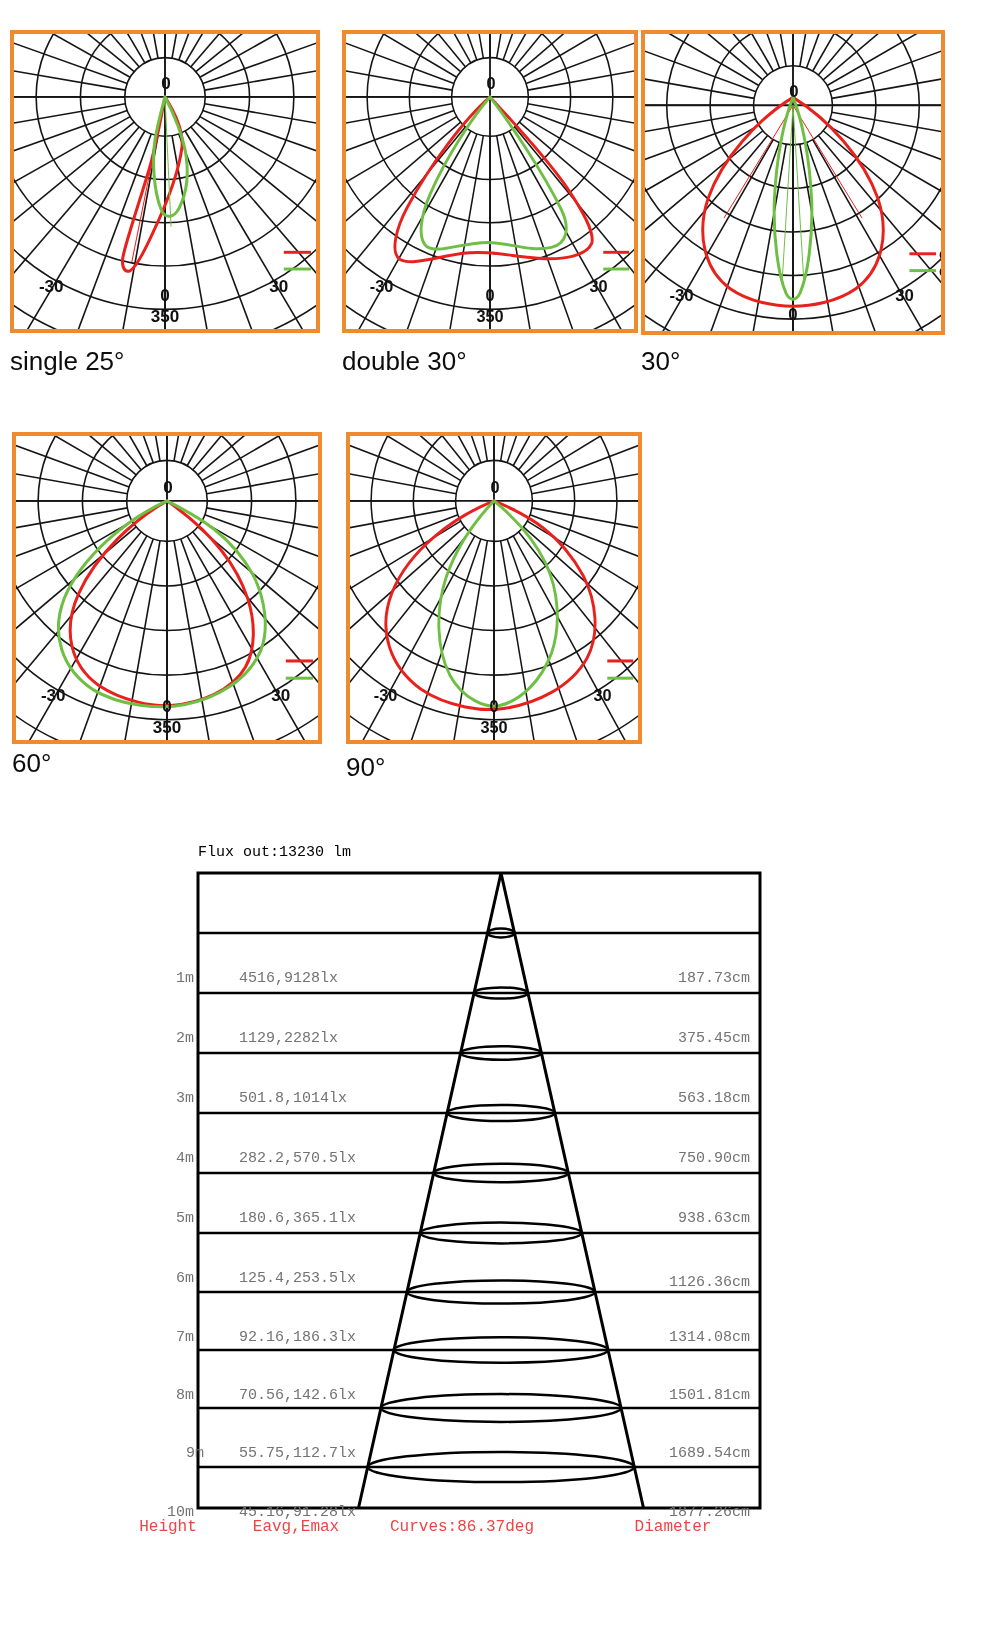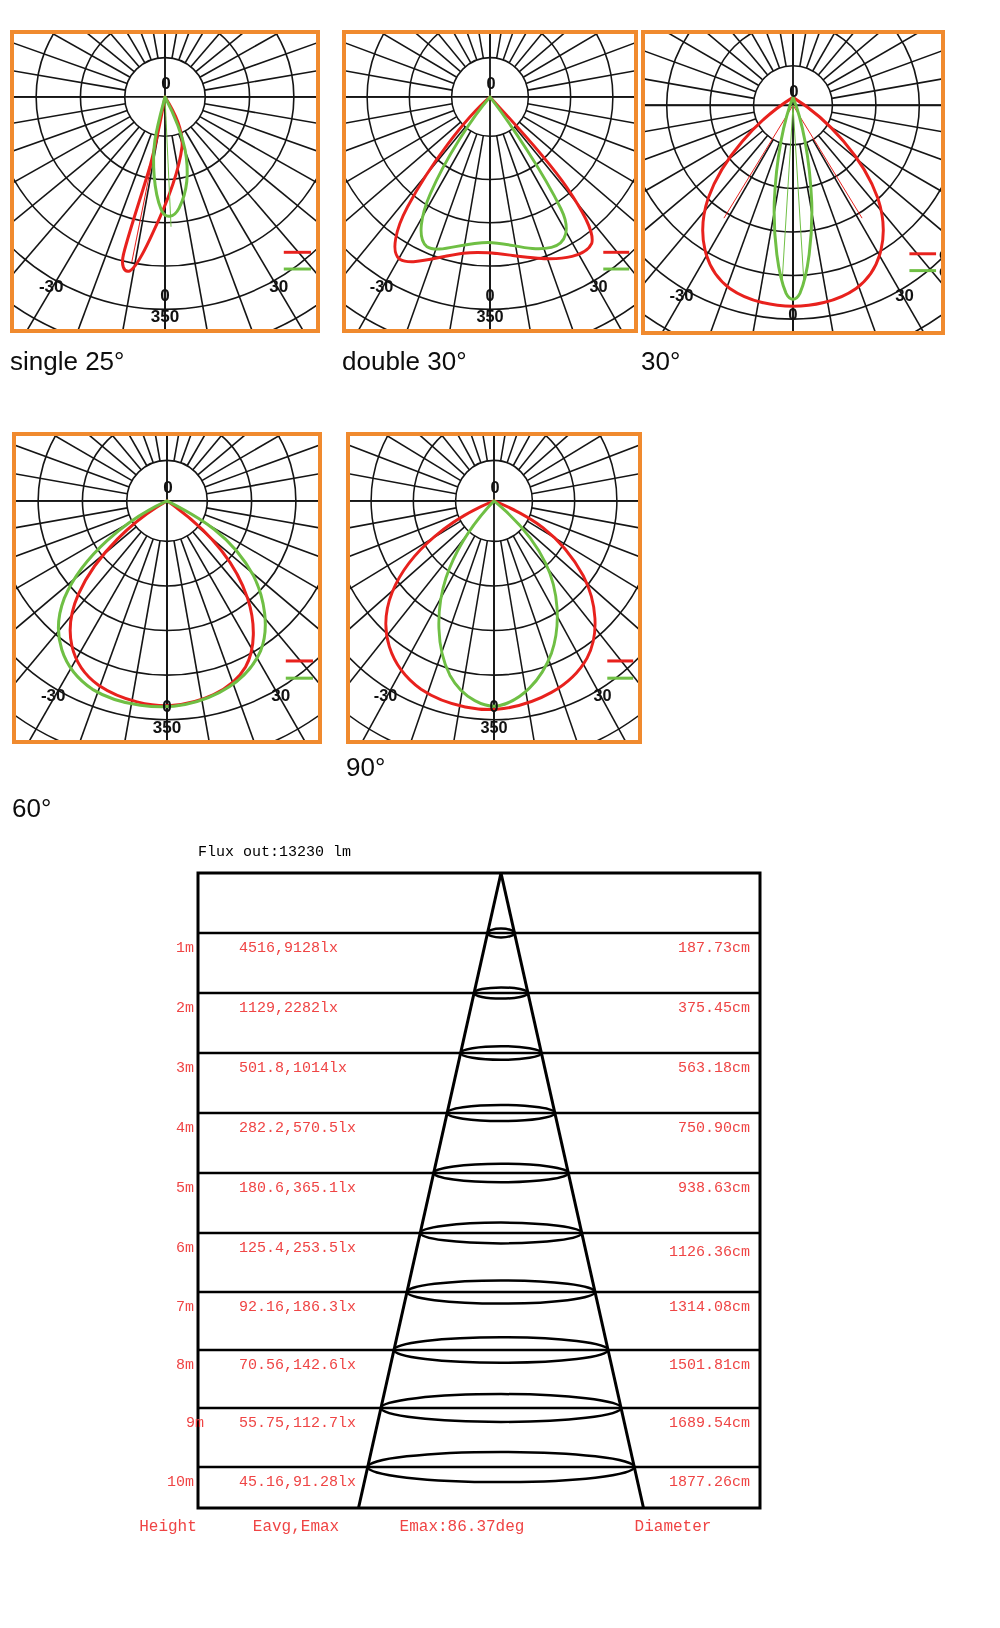--- a/index.html
+++ b/index.html
@@ -3,21 +3,21 @@
 <meta charset="utf-8">
 <style>
   html,body{margin:0;padding:0;background:#ffffff;}
   body{width:1000px;height:1628px;position:relative;font-family:"Liberation Sans",sans-serif;color:#111;}
   .pbox{position:absolute;box-sizing:border-box;border:4px solid #f08a2e;background:#fff;margin:0;}
   .pbox svg{display:block;width:100%;height:100%;}
   .pcaption{position:absolute;font-size:26px;color:#0d0d0d;}
   .cone{position:absolute;left:0;top:840px;width:1000px;height:788px;padding-left:16px;}
   #cone-svg{position:absolute;left:0;top:0;}
   .flux{position:absolute;left:198px;top:4px;font:15px "Liberation Mono",monospace;color:#000;}
-  .crow{position:absolute;font:15px "Liberation Mono",monospace;color:#ef4444;white-space:pre;}
+  .crow{position:absolute;font:15px "Liberation Mono",monospace;color:#737373;white-space:pre;margin-top:30px;}
   .crow.right{text-align:right;}
   .cfoot{position:absolute;top:678px;font:16px "Liberation Mono",monospace;color:#ef4444;text-align:center;}
   .note{position:absolute;font-family:"Liberation Mono",monospace;font-weight:bold;font-size:16px;color:#000;white-space:pre;}
 </style>
 </head>
 <body>
 
 <figure class="pbox" style="left:10px;top:30px;width:310px;height:303px">
   <svg viewBox="0 0 300 300" preserveAspectRatio="none">
       <circle cx="150" cy="64" r="40" fill="none" stroke="#151515" stroke-width="1.6"></circle>
@@ -307,21 +307,21 @@
       <text x="150" y="272" text-anchor="middle" font-size="17" font-weight="bold" fill="#111" font-family="&quot;Liberation Sans&quot;,sans-serif">0</text>
       <text x="150" y="293" text-anchor="middle" font-size="17" font-weight="bold" fill="#111" font-family="&quot;Liberation Sans&quot;,sans-serif">350</text>
       <line x1="268" y1="222" x2="295" y2="222" stroke="#e8211d" stroke-width="3"></line>
       <line x1="268" y1="239" x2="295" y2="239" stroke="#6fbf44" stroke-width="3"></line>
     </svg>
 </figure>
 
 <div class="pcaption" style="left:10px;top:346px;width:310px">single 25°</div>
 <div class="pcaption" style="left:342px;top:346px;width:296px">double 30°</div>
 <div class="pcaption" style="left:641px;top:346px;width:304px">30°</div>
-<div class="pcaption" style="left:12px;top:793px;width:310px">60°</div>
+<div class="pcaption" style="left:12px;top:748px;width:310px">60°</div>
 <div class="pcaption" style="left:346px;top:752px;width:296px">90°</div>
 
 <div class="cone">
   <div class="flux">Flux out:13230 lm</div>
   <svg id="cone-svg" width="1000" height="788" viewBox="0 0 1000 788">
       <rect x="198" y="33" width="562" height="635" fill="none" stroke="#000" stroke-width="3"></rect>
       <line x1="198" y1="93" x2="760" y2="93" stroke="#000" stroke-width="2.6"></line>
       <line x1="198" y1="153" x2="760" y2="153" stroke="#000" stroke-width="2.6"></line>
       <line x1="198" y1="213" x2="760" y2="213" stroke="#000" stroke-width="2.6"></line>
       <line x1="198" y1="273" x2="760" y2="273" stroke="#000" stroke-width="2.6"></line>
@@ -371,15 +371,15 @@
       <div class="crow right" style="left:618px;top:517px;width:132px">1501.81cm</div>
       <div class="crow right" style="left:124px;top:575px;width:80px">9m</div>
       <div class="crow" style="left:239px;top:575px">55.75,112.7lx</div>
       <div class="crow right" style="left:618px;top:575px;width:132px">1689.54cm</div>
       <div class="crow right" style="left:114px;top:634px;width:80px">10m</div>
       <div class="crow" style="left:239px;top:634px">45.16,91.28lx</div>
       <div class="crow right" style="left:618px;top:634px;width:132px">1877.26cm</div>
     </div>
   <div class="cfoot" style="left:118px;width:100px">Height</div>
   <div class="cfoot" style="left:221px;width:150px">Eavg,Emax</div>
-  <div class="cfoot" style="left:377px;width:170px">Emax:86.37deg</div>
+  <div class="cfoot" style="left:377px;width:170px">Curves:86.37deg</div>
   <div class="cfoot" style="left:608px;width:130px">Diameter</div>
 </div>
 
 </body></html>

